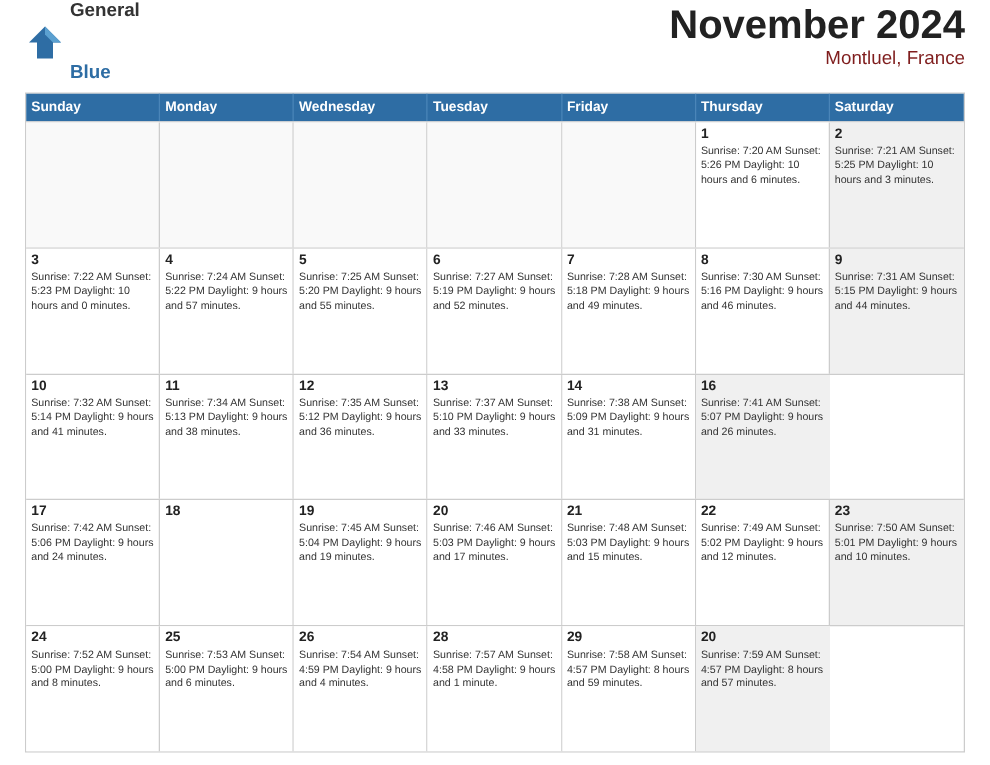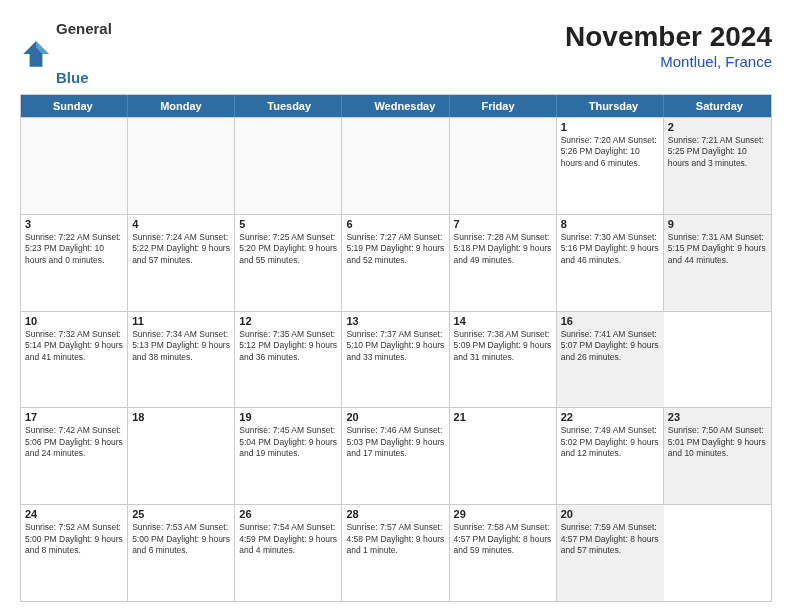--- a/index.html
+++ b/index.html
@@ -6,21 +6,21 @@
     body {
       font-family: Arial, sans-serif;
       background: #fff;
       width: 792px;
       height: 612px;
       overflow: hidden;
     }
     .page {
       width: 792px;
       height: 612px;
-      padding: 21px 20px 10px 20px;
+      padding: 1px 20px 10px 20px;
       display: flex;
       flex-direction: column;
     }
     .header {
       display: flex;
       justify-content: space-between;
       align-items: flex-start;
       margin-bottom: 8px;
     }
     .logo {
@@ -45,47 +45,46 @@
       margin-top: 32px;
     }
     .logo-icon {
       width: 32px;
       height: 32px;
     }
     .title-block {
       text-align: right;
     }
     .title-month {
-      font-size: 28px;
+      font-size: 32px;
       font-weight: bold;
       color: #222;
     }
     .title-location {
       font-size: 15px;
-      color: #1d4ed8;
+      color: #7f1d1d;
     }
     .calendar {
       flex: 1;
       display: flex;
       flex-direction: column;
       border: 1px solid #ccc;
     }
     .cal-header {
       display: grid;
       grid-template-columns: repeat(7, 1fr);
       background: #2e6da4;
     }
     .cal-header-cell {
       color: #fff;
       font-size: 11px;
       font-weight: bold;
       padding: 5px 4px;
       text-align: left;
       border-right: 1px solid #4a85b8;
-      margin-left: 28px;
     }
     .cal-header-cell:last-child {
       border-right: none;
     }
     .cal-body {
       flex: 1;
       display: flex;
       flex-direction: column;
     }
     .cal-row {
@@ -142,22 +141,22 @@
     <div class="title-block">
       <div class="title-month">November 2024</div>
       <div class="title-location">Montluel, France</div>
     </div>
   </div>
 
   <div class="calendar">
     <div class="cal-header">
       <div class="cal-header-cell">Sunday</div>
       <div class="cal-header-cell">Monday</div>
+      <div class="cal-header-cell">Wednesday</div>
       <div class="cal-header-cell">Tuesday</div>
-      <div class="cal-header-cell">Wednesday</div>
       <div class="cal-header-cell">Friday</div>
       <div class="cal-header-cell">Thursday</div>
       <div class="cal-header-cell">Saturday</div>
     </div>
     <div class="cal-body" id="cal-body">
     <div class="cal-row">
           <div class="cal-cell empty"></div>
           <div class="cal-cell empty"></div>
           <div class="cal-cell empty"></div>
           <div class="cal-cell empty"></div>
@@ -292,20 +291,24 @@
           </div>
           <div class="cal-cell">
             <div class="day-num">20</div>
             <div class="day-info">Sunrise: 7:46 AM
 Sunset: 5:03 PM
 Daylight: 9 hours
 and 17 minutes.</div>
           </div>
           <div class="cal-cell">
             <div class="day-num">21</div>
+            <div class="day-info">Sunrise: 7:48 AM
+Sunset: 5:03 PM
+Daylight: 9 hours
+and 15 minutes.</div>
           </div>
           <div class="cal-cell">
             <div class="day-num">22</div>
             <div class="day-info">Sunrise: 7:49 AM
 Sunset: 5:02 PM
 Daylight: 9 hours
 and 12 minutes.</div>
           </div>
           <div class="cal-cell saturday">
             <div class="day-num">23</div>

